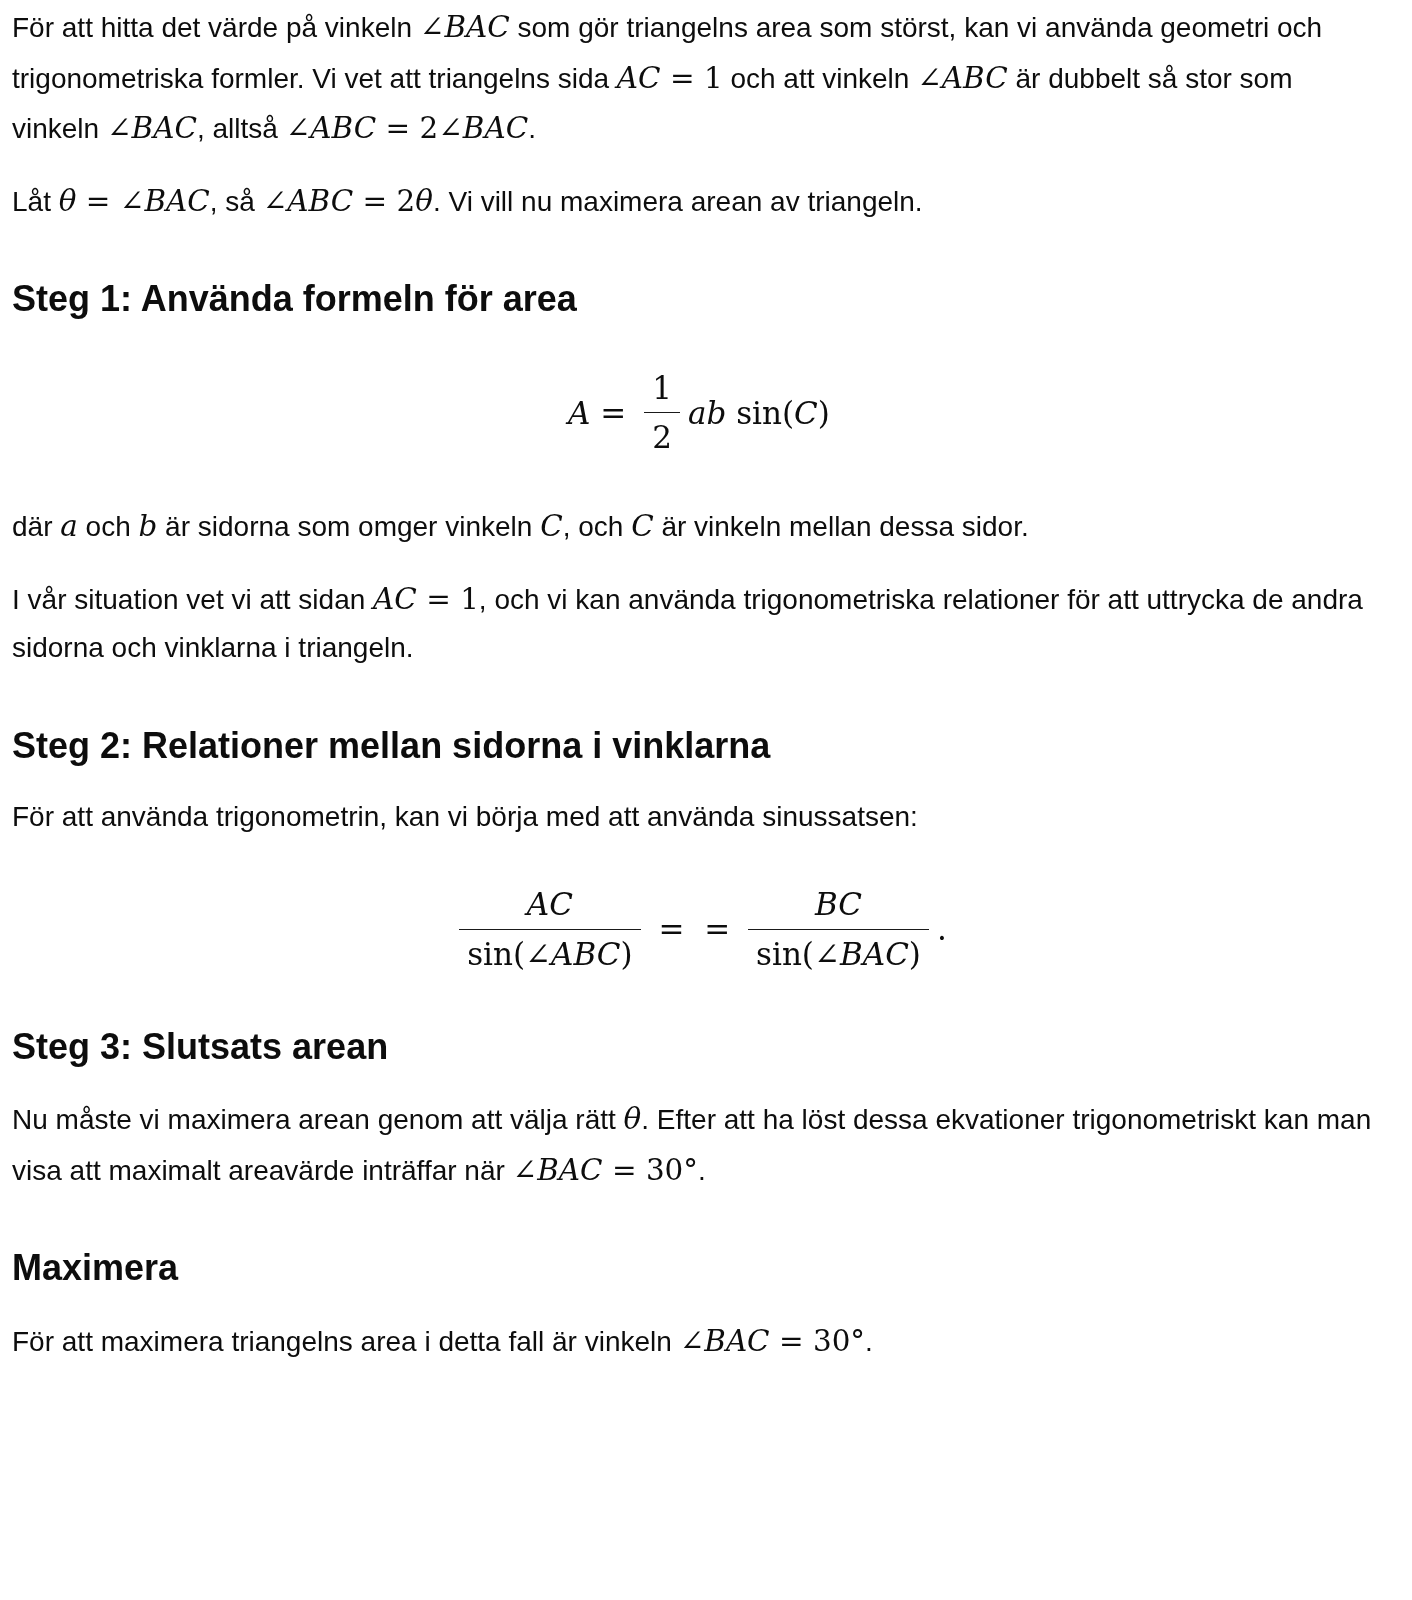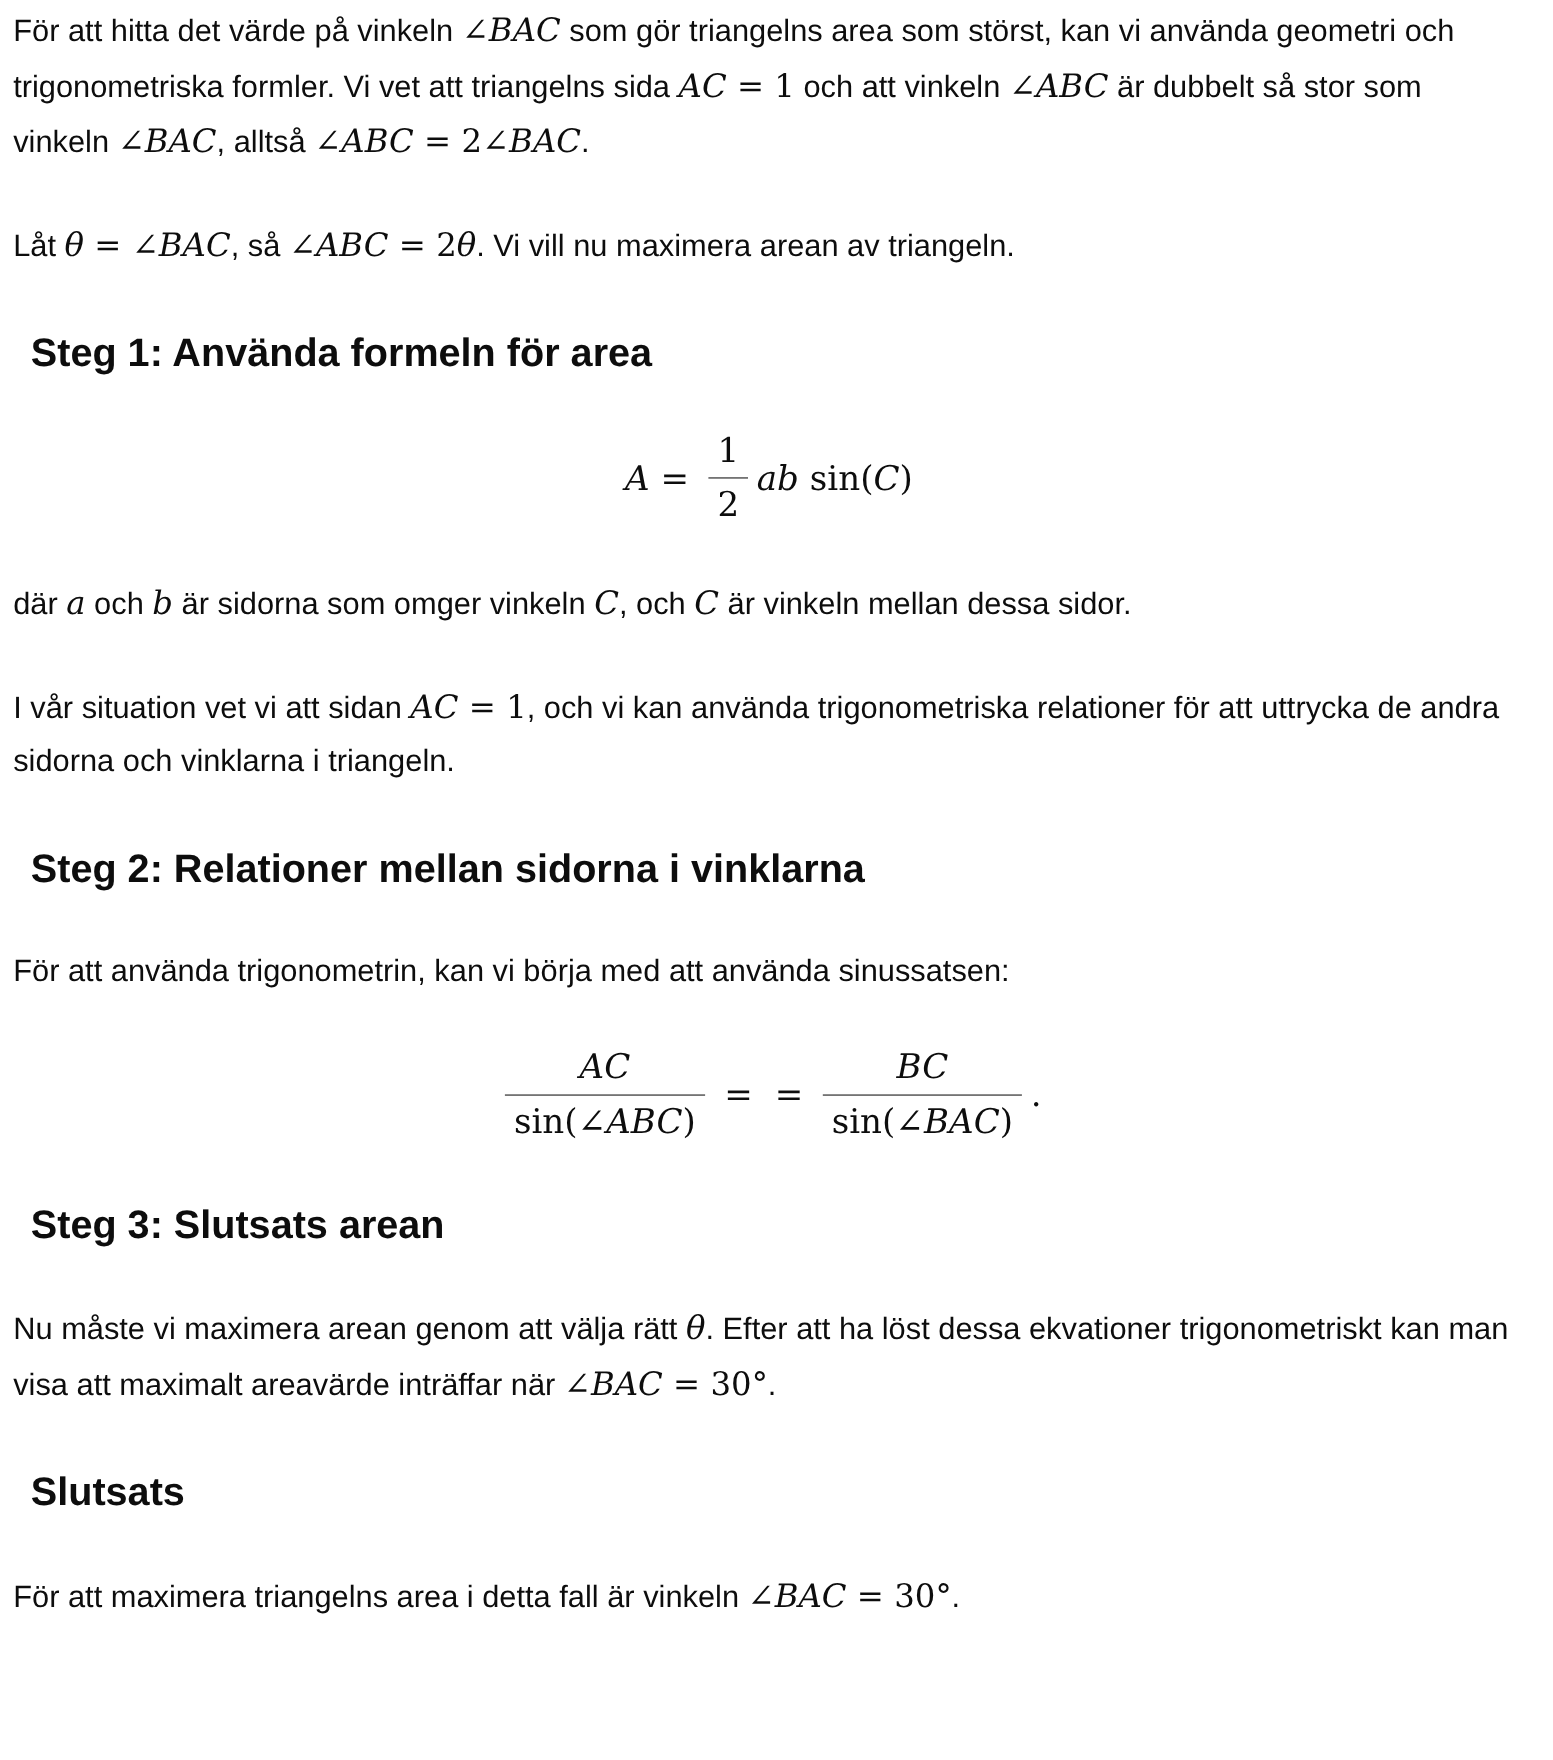--- a/index.html
+++ b/index.html
@@ -8,27 +8,27 @@
     width: 1412px;
     height: 1600px;
     box-sizing: border-box;
     padding: 2px 26px 0 12px;
     color: #0d0d0d;
     font-family: "Liberation Sans", sans-serif;
     font-size: 28px;
     line-height: 1.72;
     overflow: hidden;
   }
-  .message p { margin: 44px 0; }
+  .message p { margin: 22px 0; }
   .message p:first-child { margin-top: 0; }
   .message h3 {
     font-size: 36px;
     line-height: 1.4;
     font-weight: 700;
-    margin: 48px 0 16px 16px;
+    margin: 48px 0 16px 0;
   }
   strong { font-weight: 400; }
   
   .math {
     font-family: "DejaVu Serif", "DejaVu Sans", serif;
     font-size: 1.05em;
     white-space: nowrap;
   }
   .mi { font-style: italic; }
   .mo { font-style: normal; }
@@ -77,15 +77,15 @@
       <span class="math dmath"><span class="mo">&nbsp;</span><span class="mo">=</span><span class="mo">&nbsp;</span></span>
       <span class="math dmath"><span class="mo">&nbsp;</span><span class="mo">=</span><span class="mo">&nbsp;</span></span>
       <span class="math frac">
         <span class="num"><span class="mi">B</span><span class="mi">C</span></span>
         <span class="den"><span class="mo">sin</span><span class="mo">(</span><span class="mo">∠</span><span class="mi">B</span><span class="mi">A</span><span class="mi">C</span><span class="mo">)</span></span>
       </span>
       <span class="math dmath"><span class="mo">.</span></span>
     </div>
     <h3>Steg 3: Slutsats arean</h3>
     <p>Nu måste vi maximera arean genom att välja rätt <span class="math"><span class="mi">θ</span></span>. Efter att ha löst dessa ekvationer trigonometriskt kan man visa att maximalt areavärde inträffar när <span class="math"><span class="mo">∠</span><span class="mi">B</span><span class="mi">A</span><span class="mi">C</span><span class="mo">&nbsp;</span><span class="mo">=</span><span class="mo">&nbsp;</span><span class="mo">3</span><span class="mo">0</span><span class="mo">°</span></span>.</p>
-    <h3>Slutsats</h3>
+    <h3>Maximera</h3>
     <p>För att maximera triangelns area i detta fall är vinkeln <span class="math"><span class="mo">∠</span><span class="mi">B</span><span class="mi">A</span><span class="mi">C</span><span class="mo">&nbsp;</span><span class="mo">=</span><span class="mo">&nbsp;</span><span class="mo">3</span><span class="mo">0</span><span class="mo">°</span></span>.</p>
   </div>
 
 </body></html>

